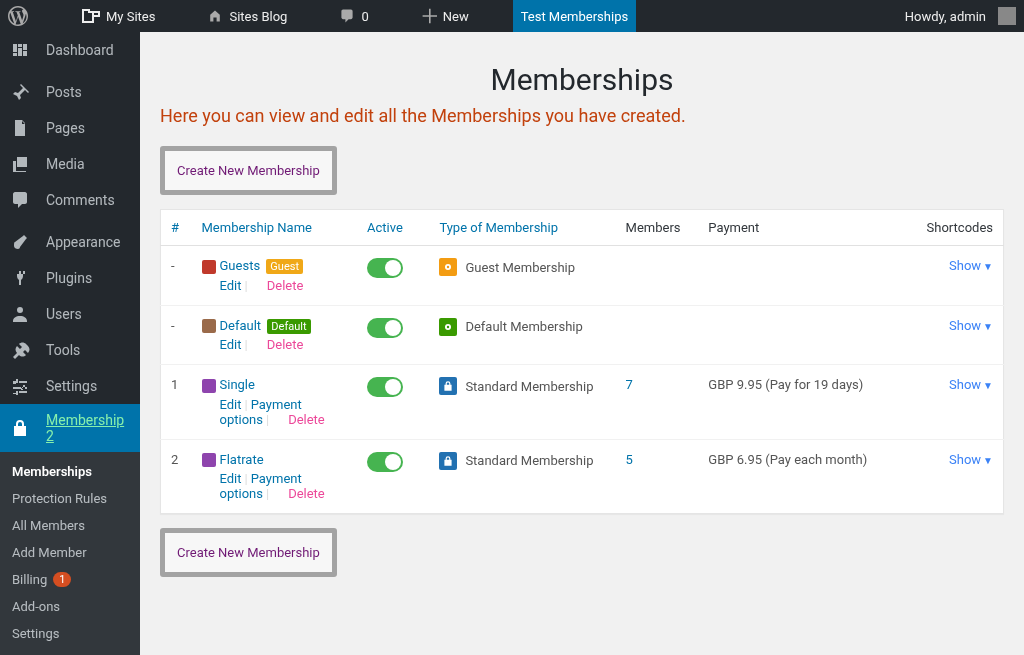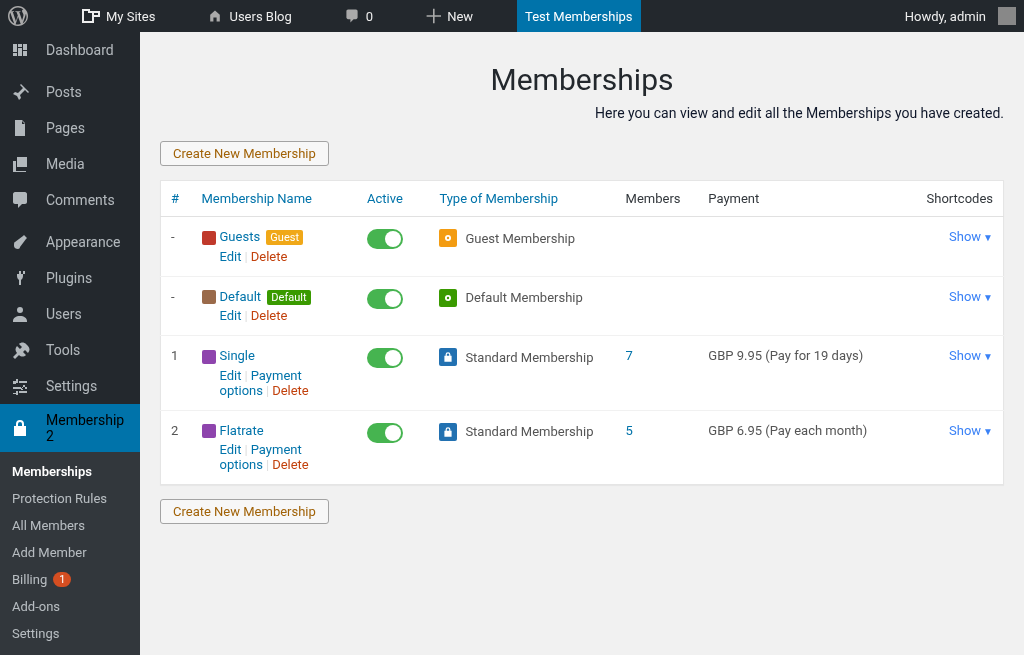--- a/index.html
+++ b/index.html
@@ -8,52 +8,52 @@
 
 .adminbar { height: 32px; background: #23282d; color: #eee; display: flex; align-items: center; font-size: 13px; justify-content: space-between; }
 .adminbar-left, .adminbar-right { display: flex; align-items: center; height: 100%; gap: 36px; }
 .adminbar-item { padding: 0 8px; height: 100%; display: flex; align-items: center; cursor: pointer; color: #eee; gap: 6px; }
 .adminbar-item.highlight { background: #0073aa; color: #fff; }
 .adminbar-avatar { width: 18px; height: 18px; background: #888; display: inline-block; margin-left: 6px; }
 
 
 .sidebar { position: absolute; left: 0; top: 32px; bottom: 0; width: 140px; background: #23282d; color: #eee; font-size: 14px; }
 .side-item { display: flex; align-items: center; gap: 16px; padding: 8px 10px; cursor: pointer; color: rgba(240,245,250,0.7); position: relative; }
-.side-item.current { background: #0073aa; color: #000000; }
+.side-item.current { background: #0073aa; color: #86efac; text-decoration: underline; }
 .side-item.current::after { content: ""; position: absolute; right: -8px; top: 50%; transform: translateY(-50%); border: 8px solid transparent; border-right-color: #f1f1f1; }
 .side-sep { height: 6px; }
 .side-icon { width: 20px; height: 20px; display: flex; align-items: center; justify-content: center; fill: currentColor; }
 .submenu { background: #32373c; padding: 6px 0; }
 .submenu-item { padding: 6px 12px; font-size: 13px; color: rgba(240,245,250,0.7); cursor: pointer; display: flex; align-items: center; gap: 6px; }
 .submenu-item.active { color: #fff; font-weight: 600; }
 .notif-badge { background: #d54e21; color: #fff; border-radius: 10px; font-size: 11px; padding: 1px 6px; }
 
 
 .content { position: absolute; left: 140px; top: 32px; right: 0; bottom: 0; padding: 20px; overflow-y: auto; }
 .page-title { font-size: 30px; font-weight: 400; text-align: center; color: #23282d; margin: 10px 0 8px; }
-.page-subtitle { text-align: right; color: #0f172a; font-size: 14px; margin-bottom: 20px; }
-
-.btn { background: #f7f7f7; border: 1px solid #a3a3a3; border-radius: 3px; padding: 4px 12px; font-size: 13px; cursor: pointer; color: #a16207; }
+.page-subtitle { text-align: left; color: #c2410c; font-size: 18px; margin-bottom: 20px; }
+
+.btn { background: #f7f7f7; border: 5px solid #a3a3a3; border-radius: 3px; padding: 12px 12px; font-size: 13px; cursor: pointer; color: #701a75; }
 
 .table { width: 100%; background: #fff; border: 1px solid #e5e5e5; box-shadow: 0 1px 1px rgba(0,0,0,0.04); margin: 14px 0; border-collapse: collapse; font-size: 13px; }
 .table th { text-align: left; font-weight: 400; padding: 10px; color: #0073aa; border-bottom: 1px solid #e1e1e1; cursor: pointer; }
 .table th.nonlink { color: #32373c; cursor: default; }
 .table td { padding: 12px 10px; border-bottom: 1px solid #f1f1f1; vertical-align: top; color: #555; }
 .table tr:last-child td { border-bottom: none; }
 
 .color-box { display: inline-block; width: 14px; height: 14px; border-radius: 2px; margin-right: 4px; vertical-align: middle; }
 .mname-link { color: #0073aa; font-weight: 400; }
 .badge { font-size: 11px; padding: 1px 4px; border-radius: 2px; color: #fff; margin-left: 3px; }
 .badge.guest { background: #f0a818; }
 .badge.default { background: #3a9a00; }
 
 .row-actions { font-size: 13px; margin-top: 4px; margin-left: 18px; }
 .row-actions a { cursor: pointer; }
 .row-actions .link { color: #0073aa; }
-.row-actions .del { color: #c2410c; }
+.row-actions .del { color: #ec4899; margin-left: 16px; }
 .row-actions .sep { color: #ddd; margin: 0 3px; }
 
 .toggle { width: 36px; height: 20px; background: #46b450; border-radius: 10px; position: relative; display: inline-block; }
 .toggle::after { content: ""; position: absolute; width: 16px; height: 16px; background: #fff; border-radius: 50%; top: 2px; right: 2px; }
 
 .type-cell { display: flex; align-items: center; gap: 8px; }
 .type-icon { width: 18px; height: 18px; border-radius: 2px; display: flex; align-items: center; justify-content: center; }
 .type-guest { background: #f39c12; }
 .type-default { background: #3a9a00; }
 .type-std { background: #2271b1; }
@@ -75,21 +75,21 @@
     <div class="adminbar-item">
       <svg class="side-icon" width="16" height="16" viewBox="0 0 20 20" fill="#aaa">
           <path d="M14 5h-4V3H2v14h12v-6h6V5h-6zM4 15V5h4v2h4v8H4zm14-6h-4V7h4v2z"></path>
         </svg>
       <span>My Sites</span>
     </div>
     <div class="adminbar-item">
       <svg width="16" height="16" viewBox="0 0 20 20" fill="#aaa">
           <path d="M16 8.5l-6-5.5-6 5.5V17h4v-5h4v5h4V8.5z"></path>
         </svg>
-      <span>Users Blog</span>
+      <span>Sites Blog</span>
     </div>
     <div class="adminbar-item">
       <svg width="16" height="16" viewBox="0 0 20 20" fill="#aaa">
           <path d="M5 2h10c1 0 2 1 2 2v8c0 1-1 2-2 2h-3l-4 4v-4H5c-1 0-2-1-2-2V4c0-1 1-2 2-2z"></path>
         </svg>
       <span>0</span>
     </div>
     <div class="adminbar-item">
       <svg width="16" height="16" viewBox="0 0 20 20" fill="#aaa">
           <path d="M10 1v8H2v2h8v8h2v-8h8V9h-8V1h-2z"></path>

